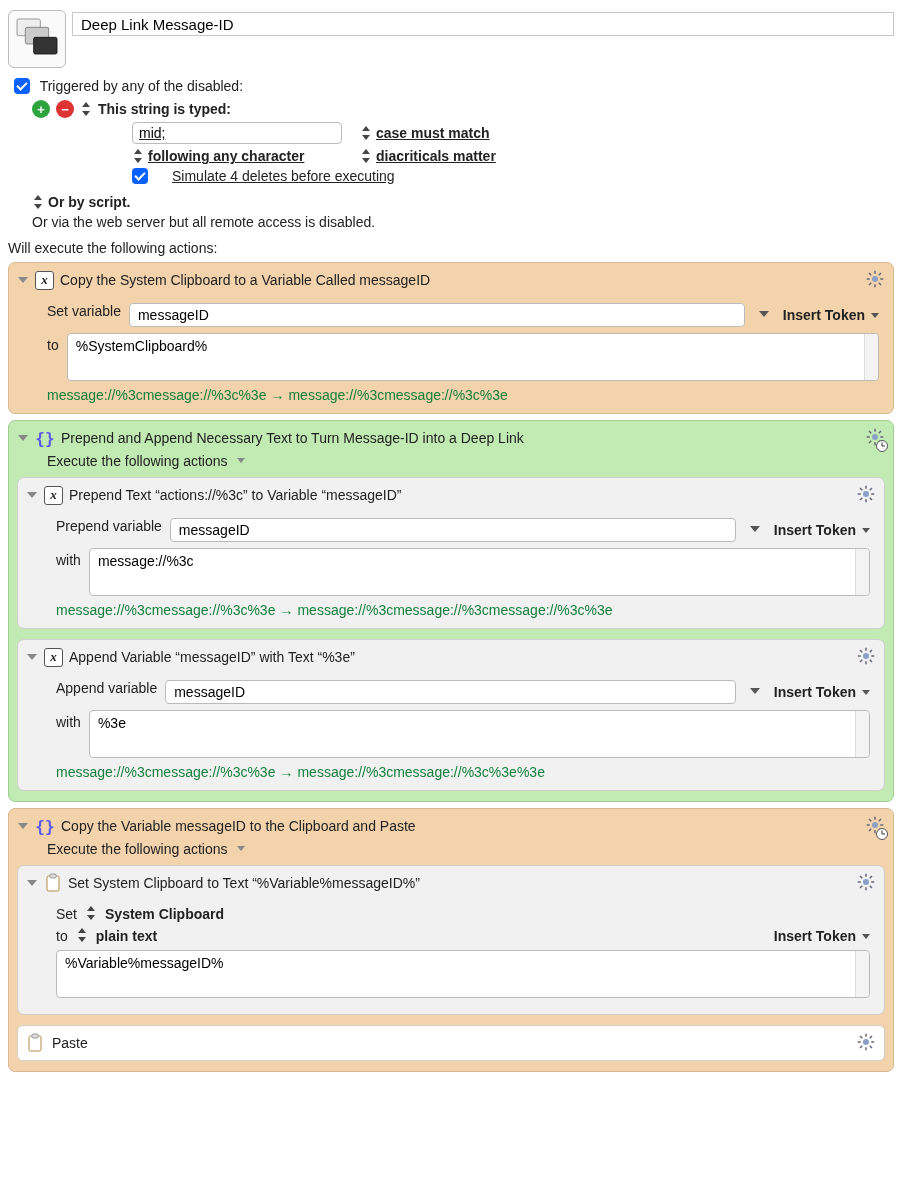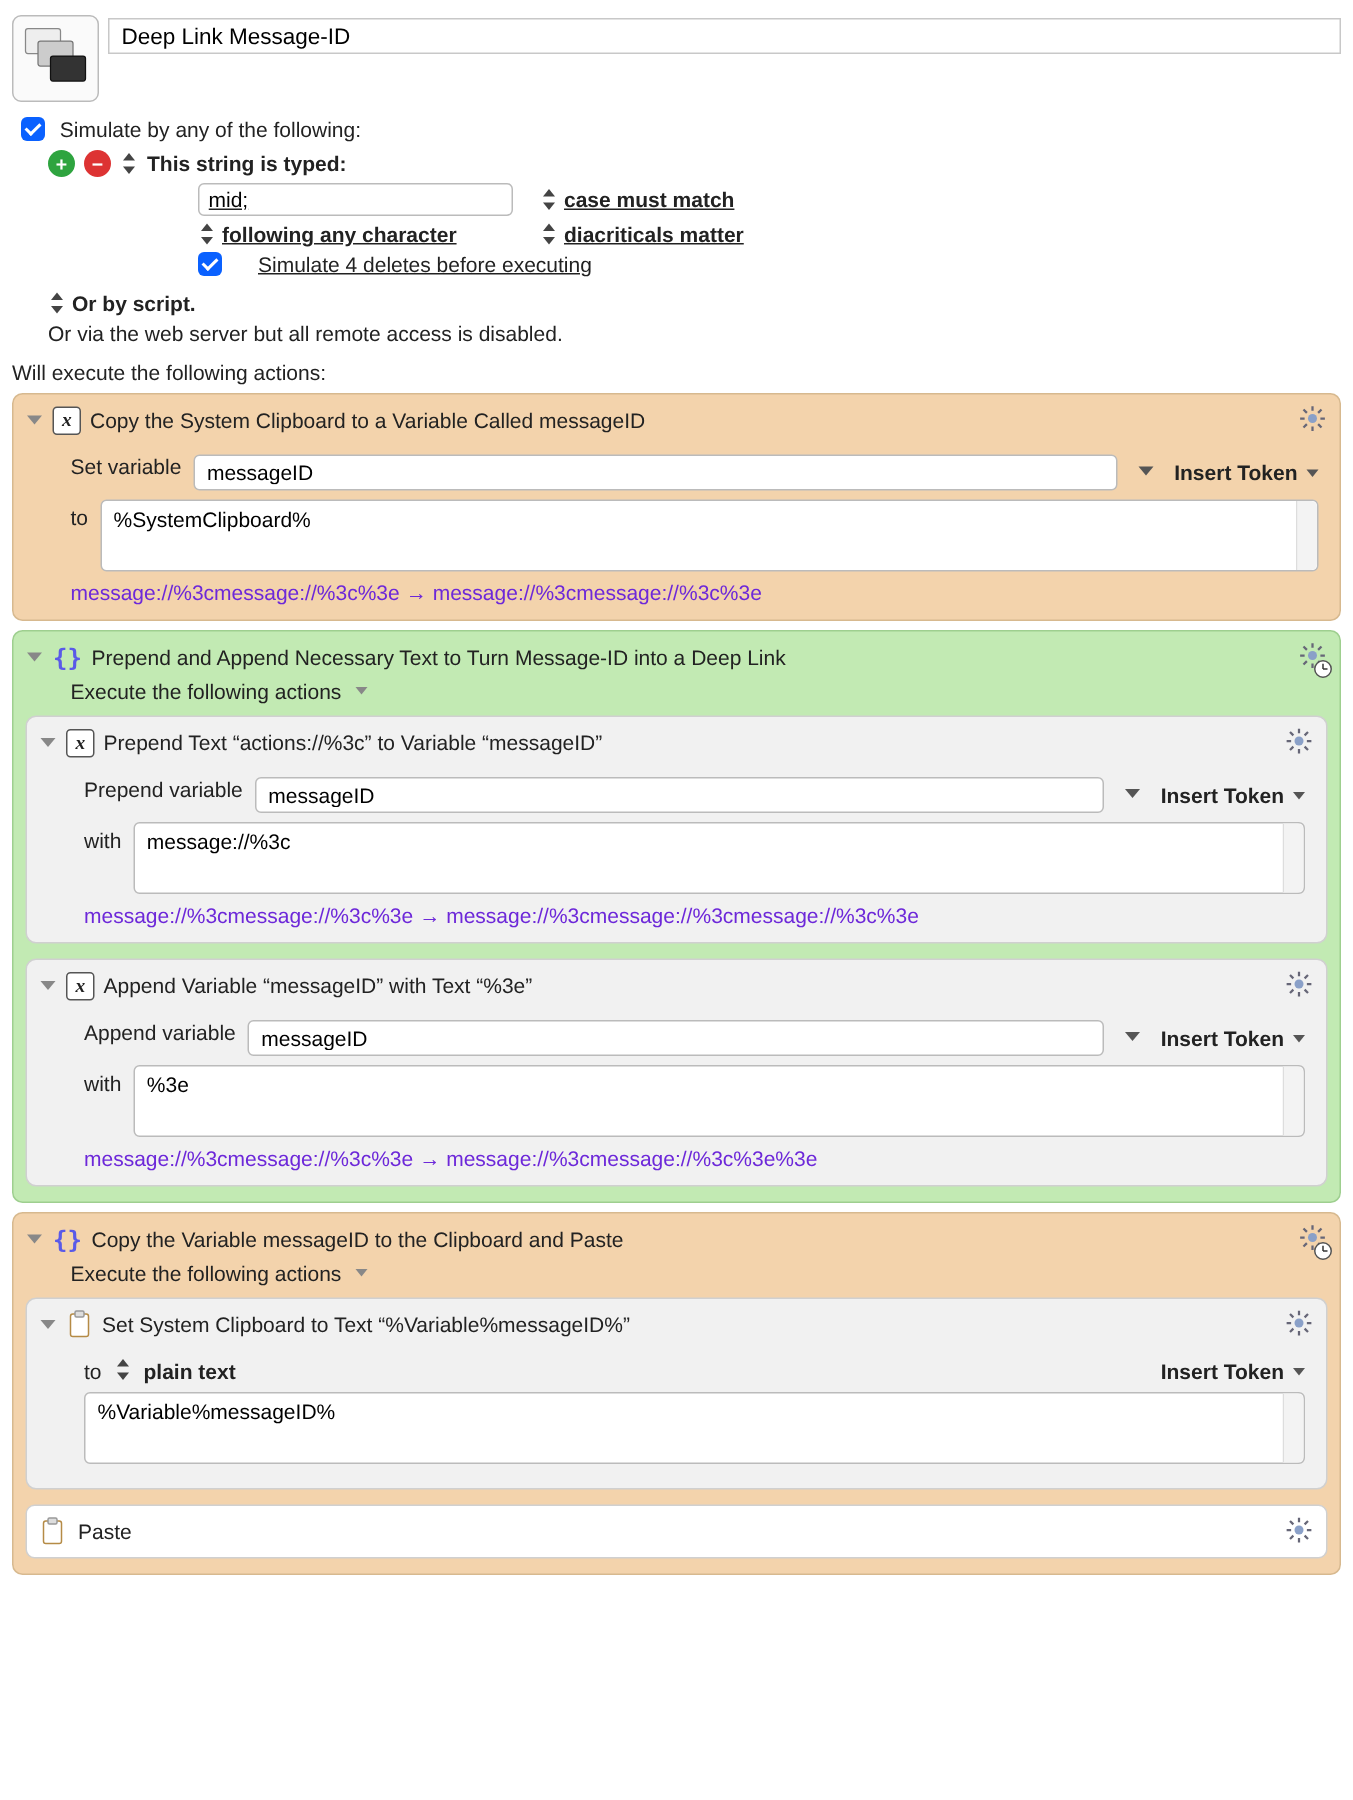--- a/index.html
+++ b/index.html
@@ -137,21 +137,21 @@
     border-top:6px solid #555;
   }
   .insert-token {
     display:inline-flex; align-items:center; gap:4px; font-weight:600; cursor:pointer;
     white-space:nowrap;
   }
   .insert-token::after {
     content:""; border-left:4px solid transparent; border-right:4px solid transparent;
     border-top:5px solid #555; margin-left:2px;
   }
-  .footline { color:#6d28d9; font-size:14px; margin-top:6px; }
+  .footline { color:#15803d; font-size:14px; margin-top:6px; }
   .footline .arrow { margin: 0 4px; }
   .nested { margin: 8px 8px 10px 8px; }
   .subtitle-row { display:flex; align-items:center; gap:8px; margin:0 0 6px 0; padding-left: 38px; }
   .mini-disclosure {
     width: 12px; height: 12px; display: inline-block; position: relative;
   }
   .mini-disclosure::before {
     content:""; position:absolute; left:1px; top:3px;
     border-left:4px solid transparent; border-right:4px solid transparent;
     border-top:5px solid #888;
@@ -171,21 +171,21 @@
       <rect x="6" y="6" width="28" height="20" rx="2" fill="#eee" stroke="#888"></rect>
       <rect x="16" y="16" width="28" height="20" rx="2" fill="#ccc" stroke="#777"></rect>
       <rect x="26" y="28" width="28" height="20" rx="2" fill="#333" stroke="#111"></rect>
     </svg>
   </div>
   <input class="name-input" value="Deep Link Message-ID" style="">
 </div>
 
 <div class="plain-line" style="margin-left:6px">
   <span class="checkbox"></span>
-  <span>Simulate by any of the following:</span>
+  <span>Triggered by any of the disabled:</span>
 </div>
 
 <div class="trigger-block">
   <div class="trigger-ctrl">
     <span class="circ-btn circ-add">+</span>
     <span class="circ-btn circ-remove">−</span>
     <span class="updown"></span>
     <span class="bold">This string is typed:</span>
   </div>
   <div class="trigger-grid">
@@ -439,20 +439,25 @@
                 <line x1="4" y1="4" x2="7" y2="7"></line>
                 <line x1="17" y1="17" x2="20" y2="20"></line>
                 <line x1="4" y1="20" x2="7" y2="17"></line>
                 <line x1="17" y1="7" x2="20" y2="4"></line>
               </g>
             </svg>
         </span>
       </span>
     </div>
     <div class="card-body">
+      <div class="row">
+        <label>Set</label>
+        <span class="updown"></span>
+        <span class="bold">System Clipboard</span>
+      </div>
       <div class="row">
         <label>to</label>
         <span class="updown"></span>
         <span class="bold">plain text</span>
         <span style="flex:1"></span>
         <span class="insert-token">Insert Token</span>
       </div>
       <div class="row" style="align-items:flex-start">
         <div class="wide-textarea-wrap" style="flex:1">
           <textarea style="">%Variable%messageID%</textarea>

